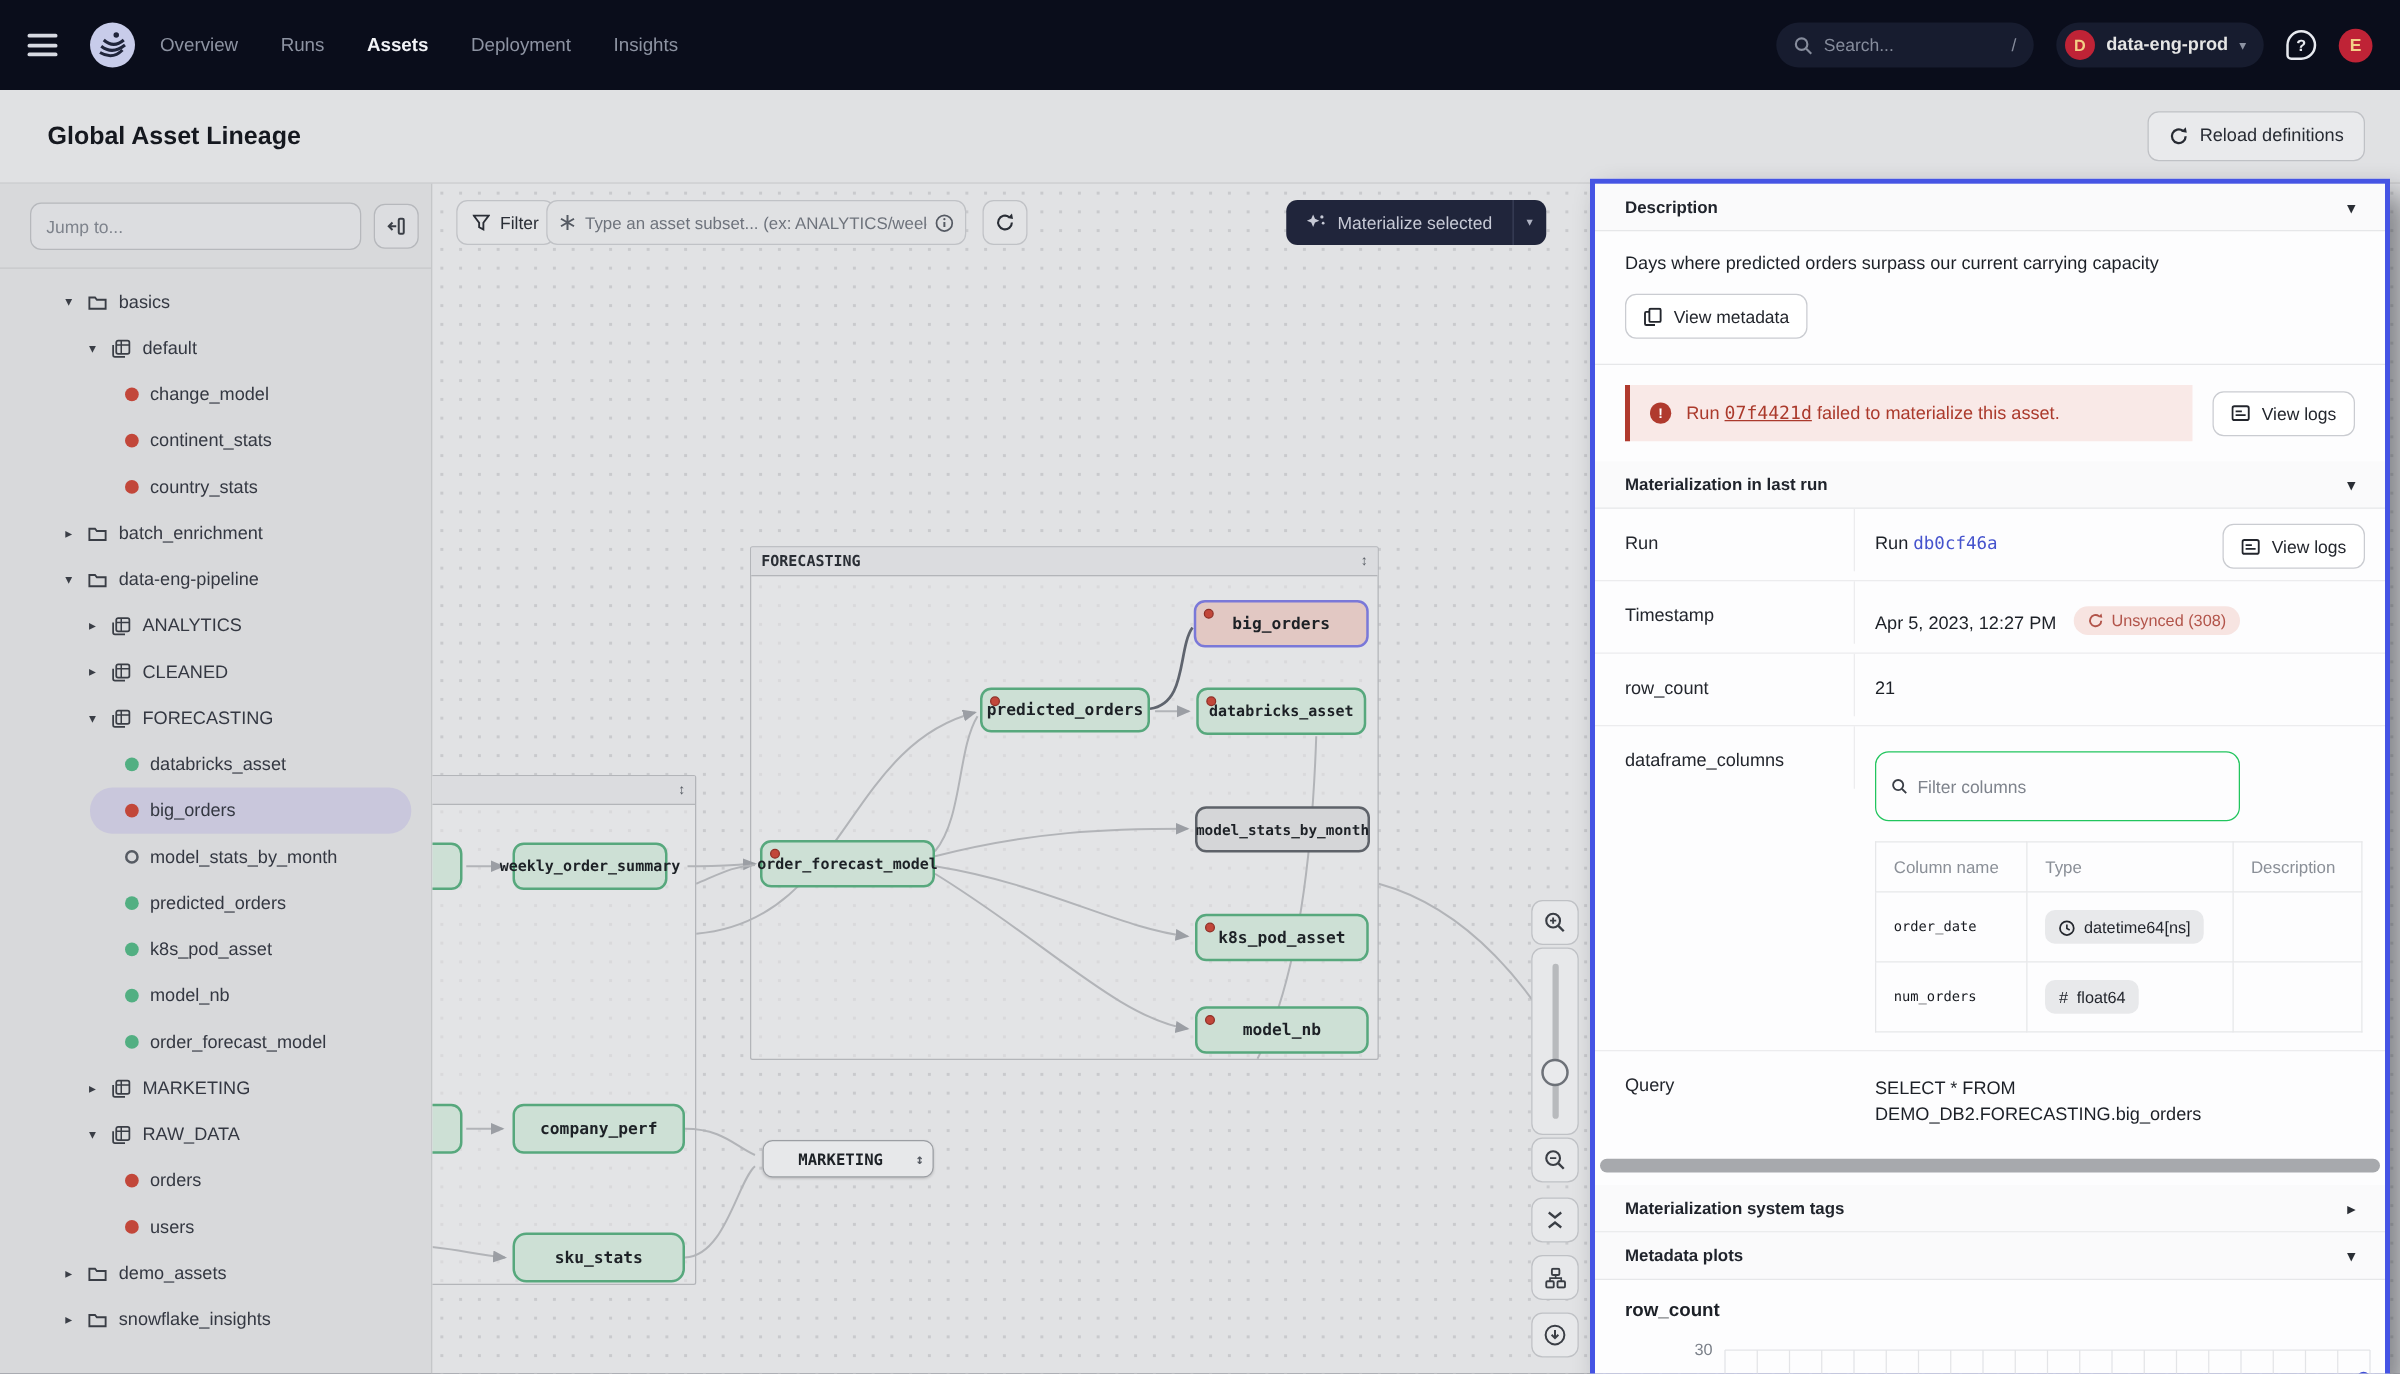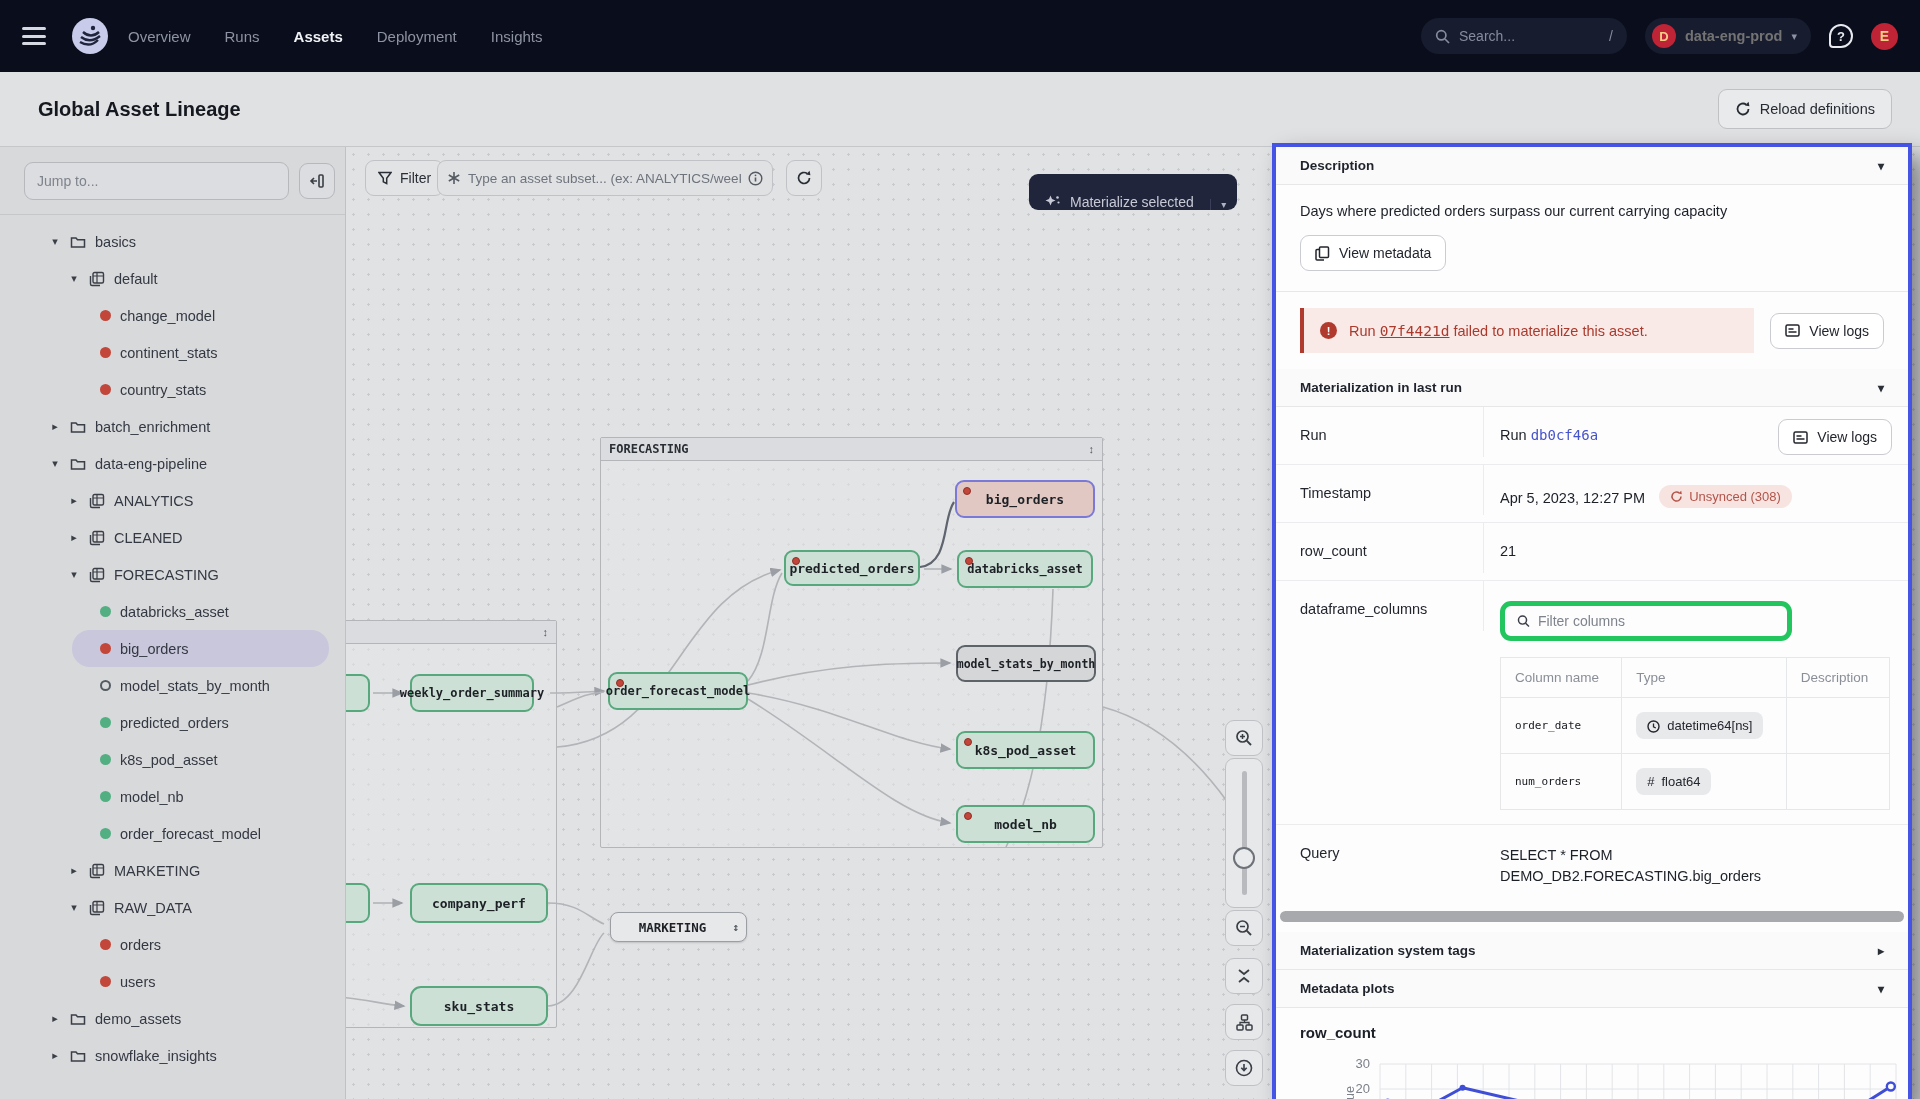--- a/index.html
+++ b/index.html
@@ -19,21 +19,21 @@
   .navlink.active { color:#f2f3f7; font-weight:bold; }
   .nav-right { margin-left:auto; display:flex; align-items:center; gap:18px; }
   .searchbox { width:206px; height:36px; background:#171c2f; border-radius:18px; display:flex; align-items:center;
     padding:0 14px; gap:9px; color:#868c9c; font-size:14px; }
   .searchbox .ph { flex:1; }
   .slashkey { color:#868c9c; font-size:14px; }
   .deploychip { height:36px; background:#171c2f; border-radius:18px; display:flex; align-items:center; gap:9px;
     padding:0 14px 0 7px; cursor:pointer; }
   .dbadge { width:24px; height:24px; border-radius:50%; background:#bf2336; color:#f3cf86; font-weight:bold;
     font-size:13px; display:flex; align-items:center; justify-content:center; }
-  .deployname { color:#737373; font-size:14.5px; font-weight:bold; }
+  .deployname { color:#e5e5e5; font-size:14.5px; font-weight:bold; }
   .chev { color:#8d93a2; font-size:11px; }
   .helpicon { width:24px; height:24px; border:2px solid #e8eaf0; border-radius:50% 50% 50% 4px; color:#e8eaf0;
     font-size:13px; font-weight:bold; display:flex; align-items:center; justify-content:center; cursor:pointer; }
   .avatar { width:27px; height:27px; border-radius:50%; background:#bf2336; color:#f3cf86; font-weight:bold;
     font-size:14px; display:flex; align-items:center; justify-content:center; cursor:pointer; }
 
   
   .pagehead { position:absolute; left:0; top:72px; width:1920px; height:75px; background:#e0e1e3;
     border-bottom:1px solid #c6c7ca; display:flex; align-items:center; padding:0 28px 0 38px; }
   .pagetitle { font-size:20px; font-weight:bold; color:#15181f; }
@@ -75,22 +75,22 @@
   .gtoolbar { position:absolute; left:0; top:0; width:100%; height:62px; z-index:30; }
   .gbtn { position:absolute; top:13px; height:36px; background:#e2e3e5; border:1px solid #c0c2c6;
     border-radius:9px; display:flex; align-items:center; gap:8px; padding:0 12px; font-size:14px; color:#2a2e36; cursor:pointer; }
   .filterbtn { left:19px; }
   .subsetwrap { position:absolute; left:91px; top:13px; width:336px; height:36px; background:#e0e1e3;
     border:1px solid #c0c2c6; border-radius:9px; display:flex; align-items:center; padding:0 9px; gap:7px; }
   .subsetinput { flex:1; min-width:0; border:none; background:transparent; outline:none; font-size:13.5px;
     color:#3a3e46; font-family:"Liberation Sans",sans-serif; }
   .subsetinput::placeholder { color:#6e737c; }
   .refreshbtn { left:440px; width:36px; padding:0; justify-content:center; }
-  .matbtn { position:absolute; left:683px; top:27px; height:36px; display:flex; background:#20253b;
-    border-radius:9px; color:#c7cad6; cursor:pointer; overflow:hidden;align-items:flex-end; }
+  .matbtn { position:absolute; left:683px; top:13px; height:36px; display:flex; background:#20253b;
+    border-radius:9px; color:#c7cad6; cursor:pointer; overflow:hidden; }
   .matmain { display:flex; align-items:center; gap:9px; padding:0 16px; font-size:14px; }
   .matarrow { width:27px; display:flex; align-items:center; justify-content:center;
     border-left:1px solid #3a4059; font-size:10px; color:#aeb2c2; }
 
   .canvas { position:absolute; inset:0; }
   .ggroup { position:absolute; border:1.5px solid #b3b5b9; background:rgba(229,230,232,.55); border-radius:2px; }
   .ggroup-head { height:23px; background:#dbdcdf; border-bottom:1.5px solid #b3b5b9; display:flex;
     align-items:center; padding:0 8px; }
   .ggroup-title { font-family:"DejaVu Sans Mono",monospace; font-weight:bold; font-size:12px; color:#2a2e35; }
   .ggroup-collapse { margin-left:auto; font-size:11px; color:#565b63; cursor:pointer; }
@@ -144,21 +144,21 @@
     font-weight:bold; display:flex; align-items:center; justify-content:center; flex:0 0 auto; }
   .alertlink { text-decoration:underline; cursor:pointer; }
   .kvrow { display:flex; border-bottom:1px solid #ececee; min-height:58px; align-items:flex-start; }
   .kvlabel { width:208px; flex:0 0 208px; padding:20px 10px 14px 24px; font-size:14.5px; color:#23262d;
     border-right:1px solid #ececee; }
   .kvvalue { flex:1; padding:20px 18px 14px 16px; font-size:14.5px; color:#1c2027; }
   .runid { color:#4553cd; font-size:14px; }
   .kvbtnwrap { padding:12px 16px 0 0; }
   .pillbadge { display:inline-flex; align-items:center; gap:6px; background:#f7e4e1; color:#b2544a;
     border-radius:13px; padding:4px 11px; font-size:13px; margin-left:10px; }
-  .filtercols { width:292px; height:40px; border:5px solid #22c55e; border-radius:11px; display:flex;
+  .filtercols { width:292px; height:56px; border:1px solid #22c55e; border-radius:11px; display:flex;
     align-items:center; gap:8px; padding:0 12px; margin-bottom:16px; }
   .filtercols input { border:none; outline:none; background:transparent; font-size:14px; color:#3a3e46; width:100%;
     font-family:"Liberation Sans",sans-serif; }
   .filtercols input::placeholder { color:#7e838c; }
   .coltable { border-collapse:collapse; font-size:13.5px; }
   .coltable th { font-weight:normal; color:#8a8f97; text-align:left; padding:12px 14px;
     border:1px solid #e6e7e9; }
   .coltable td { border:1px solid #e6e7e9; padding:14px; }
   .coltable .cname { font-family:"DejaVu Sans Mono",monospace; font-size:11px; color:#16191f; }
   .typepill { display:inline-flex; align-items:flex-end; gap:7px; background:#e8e9eb; border-radius:8px;

